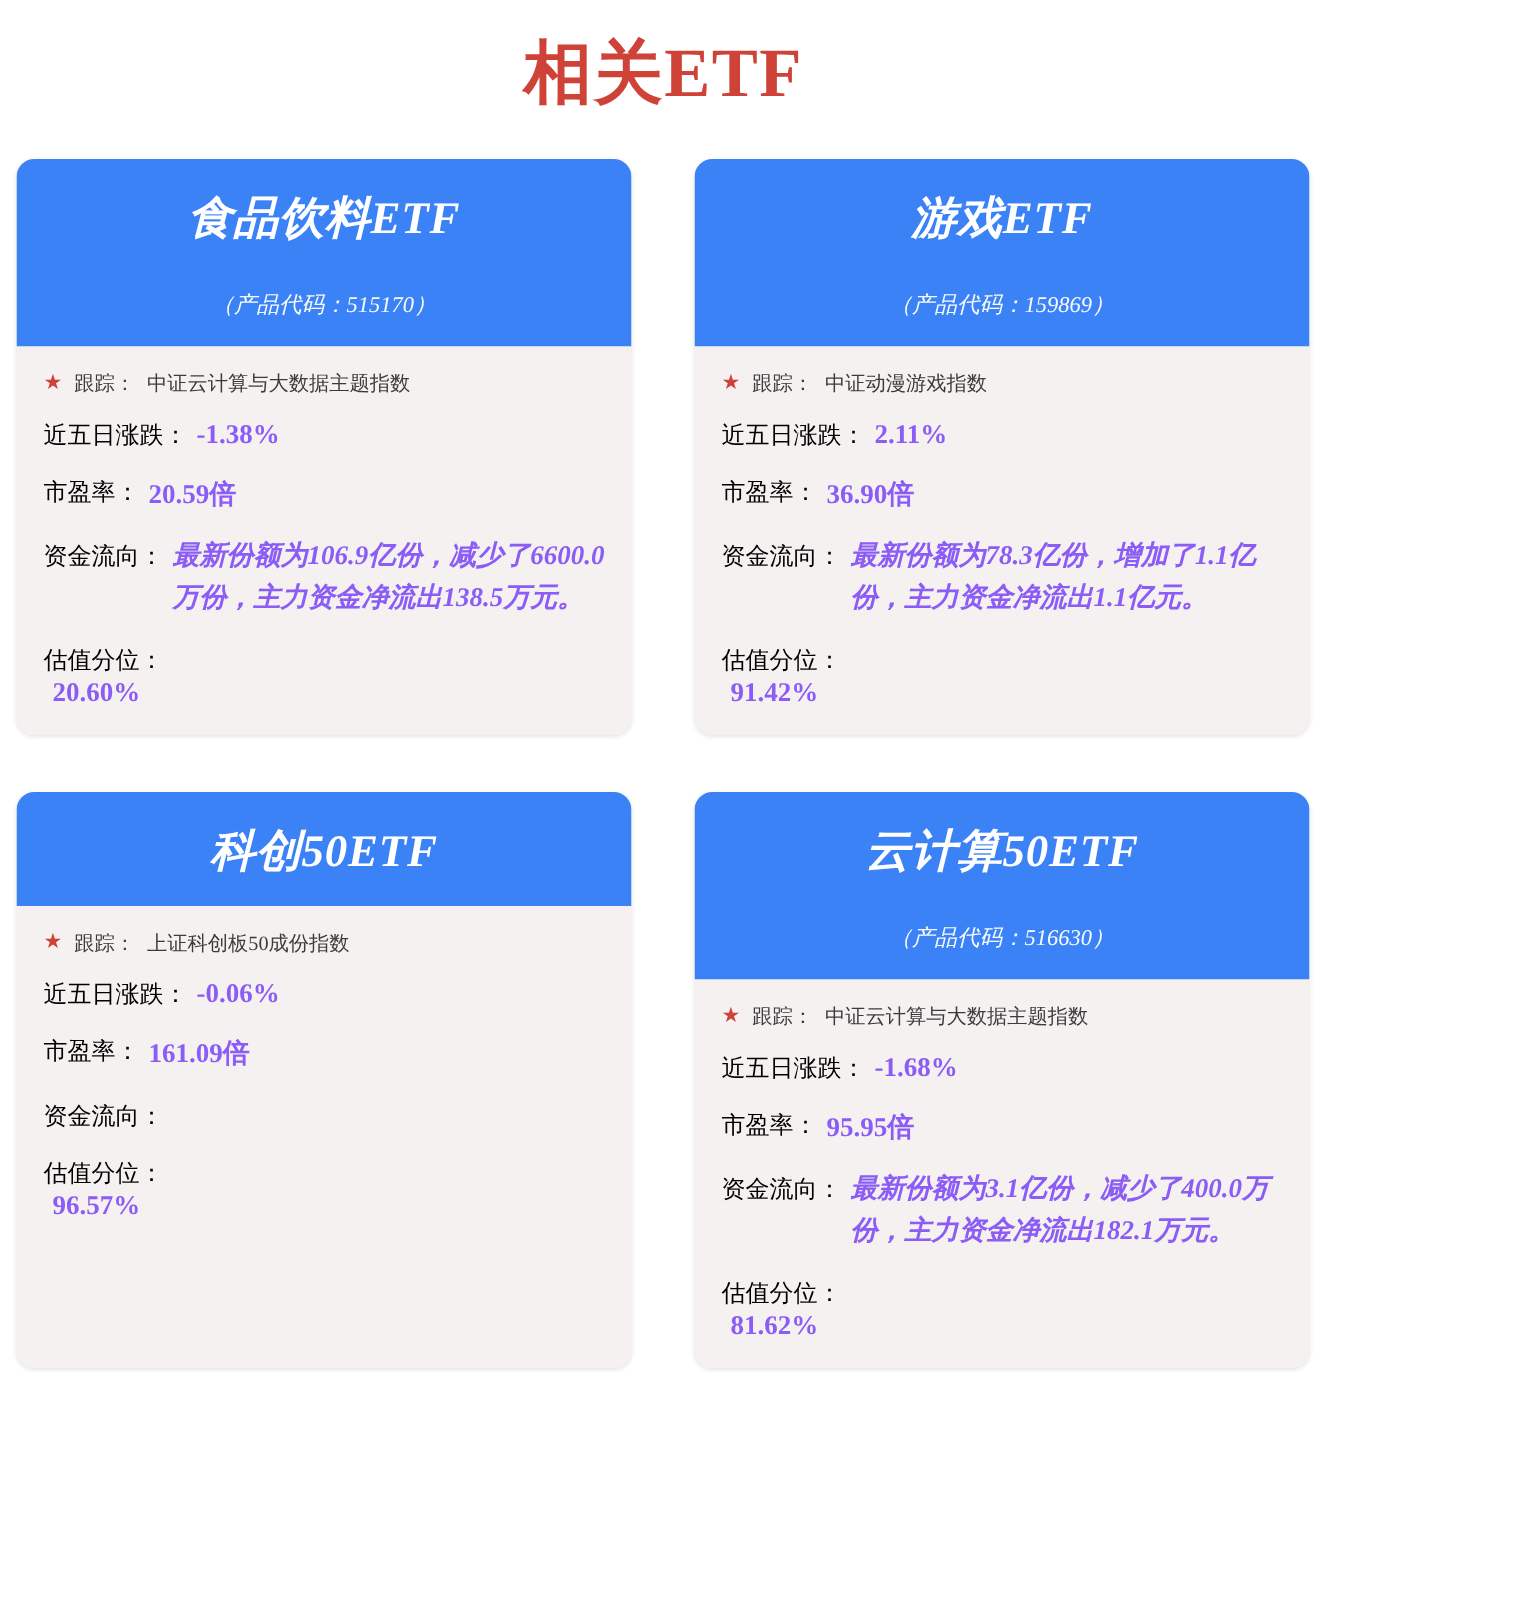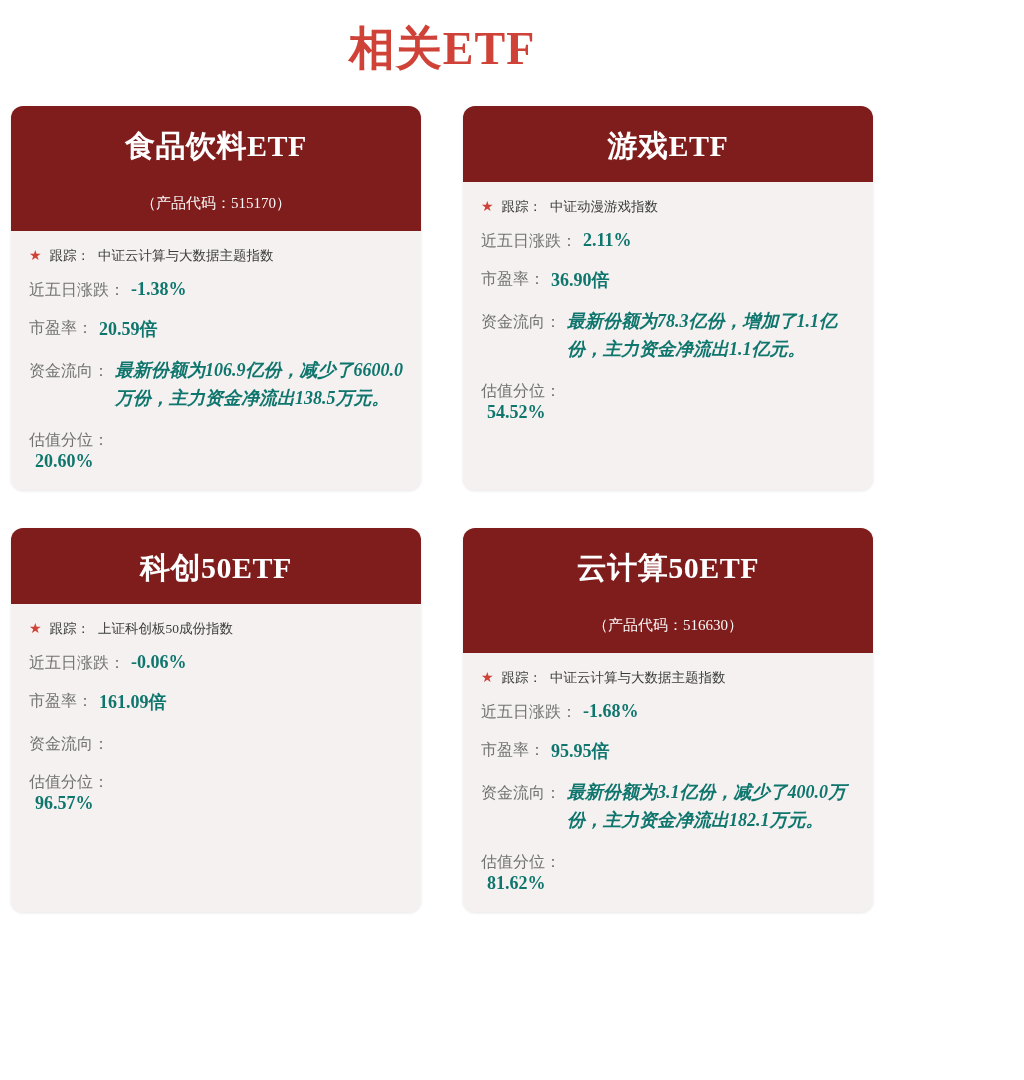--- a/index.html
+++ b/index.html
@@ -37,24 +37,25 @@
   .card {
     width: 410px;
     border-radius: 12px;
     overflow: hidden;
     background: #f5f1f0;
     box-shadow: 0 1px 3px rgba(0,0,0,0.10);
     display: flex;
     flex-direction: column;
   }
   .card-head {
-    background: #7f1d1d;
+    background: #3b82f6;
     color: #ffffff;
     padding: 22px 14px 18px 14px;
     text-align: center;
+    font-style: italic;
   }
   .card-title {
     font-size: 30px;
     font-weight: bold;
     line-height: 1.2;
     letter-spacing: 0.5px;
   }
   .card-code {
     font-size: 15px;
     margin-top: 30px;
@@ -83,27 +84,27 @@
     display: flex;
     align-items: flex-start;
     margin-bottom: 16px;
   }
   .row:last-child {
     margin-bottom: 0;
     flex-direction: column;
   }
   .row-label {
     font-size: 16px;
-    color: #737373;
+    color: #000000;
     white-space: nowrap;
     padding-top: 1px;
   }
   .row-value {
     font-size: 18px;
-    color: #0f766e;
+    color: #8b5cf6;
     font-weight: bold;
     margin-left: 6px;
   }
   .row-value.flow {
     line-height: 1.55;
     font-size: 18px;
     font-style: italic;
   }
   .flow-row .row-label {
     padding-top: 4px;
@@ -144,20 +145,21 @@
         <div class="row">
           <span class="row-label">估值分位：</span>
           <span class="row-value">20.60%</span>
         </div>
       </div>
     </div>
 
     <div class="card">
       <div class="card-head">
         <div class="card-title">游戏ETF</div>
+        <div class="card-code">（产品代码：159869）</div>
       </div>
       <div class="card-body">
         <div class="track-row">
           <span class="star-icon">★</span>
           <span>跟踪：</span>
           <span>中证动漫游戏指数</span>
         </div>
         <div class="row">
           <span class="row-label">近五日涨跌：</span>
           <span class="row-value">2.11%</span>
@@ -165,21 +167,21 @@
         <div class="row">
           <span class="row-label">市盈率：</span>
           <span class="row-value">36.90倍</span>
         </div>
         <div class="row flow-row">
           <span class="row-label">资金流向：</span>
           <span class="row-value flow">最新份额为78.3亿份，增加了1.1亿份，主力资金净流出1.1亿元。</span>
         </div>
         <div class="row">
           <span class="row-label">估值分位：</span>
-          <span class="row-value">54.52%</span>
+          <span class="row-value">91.42%</span>
         </div>
       </div>
     </div>
 
     <div class="card">
       <div class="card-head">
         <div class="card-title">科创50ETF</div>
       </div>
       <div class="card-body">
         <div class="track-row">

